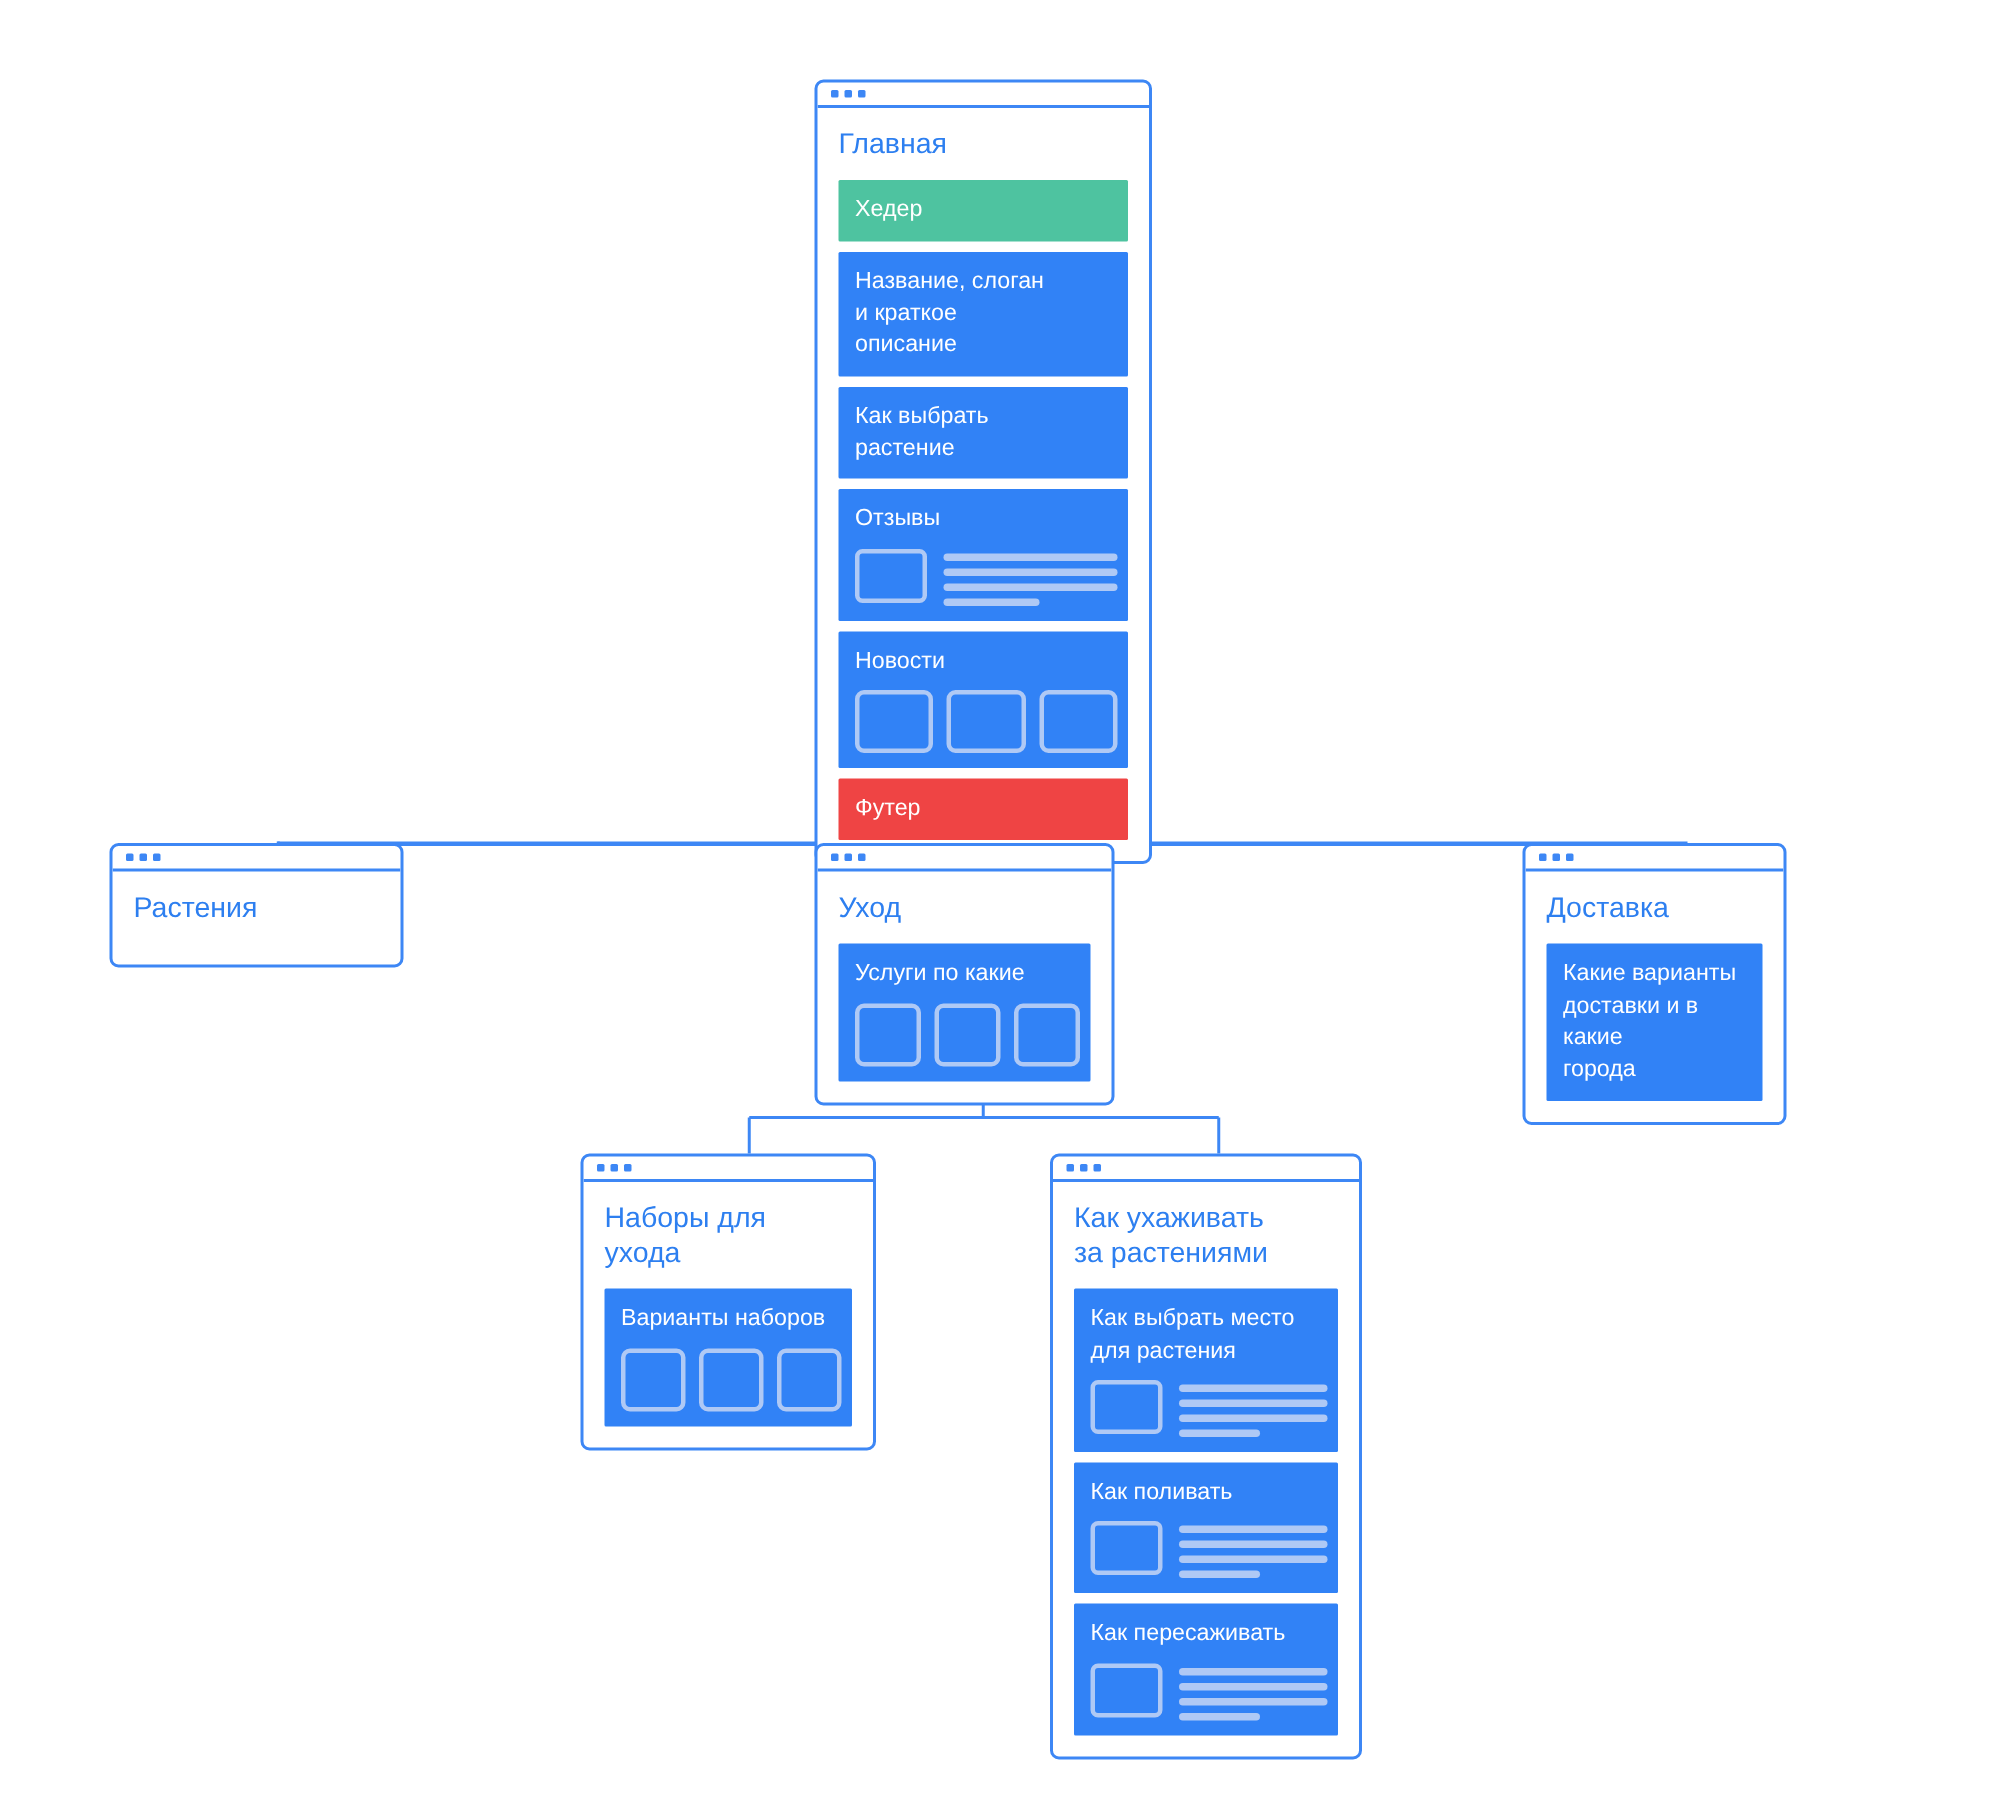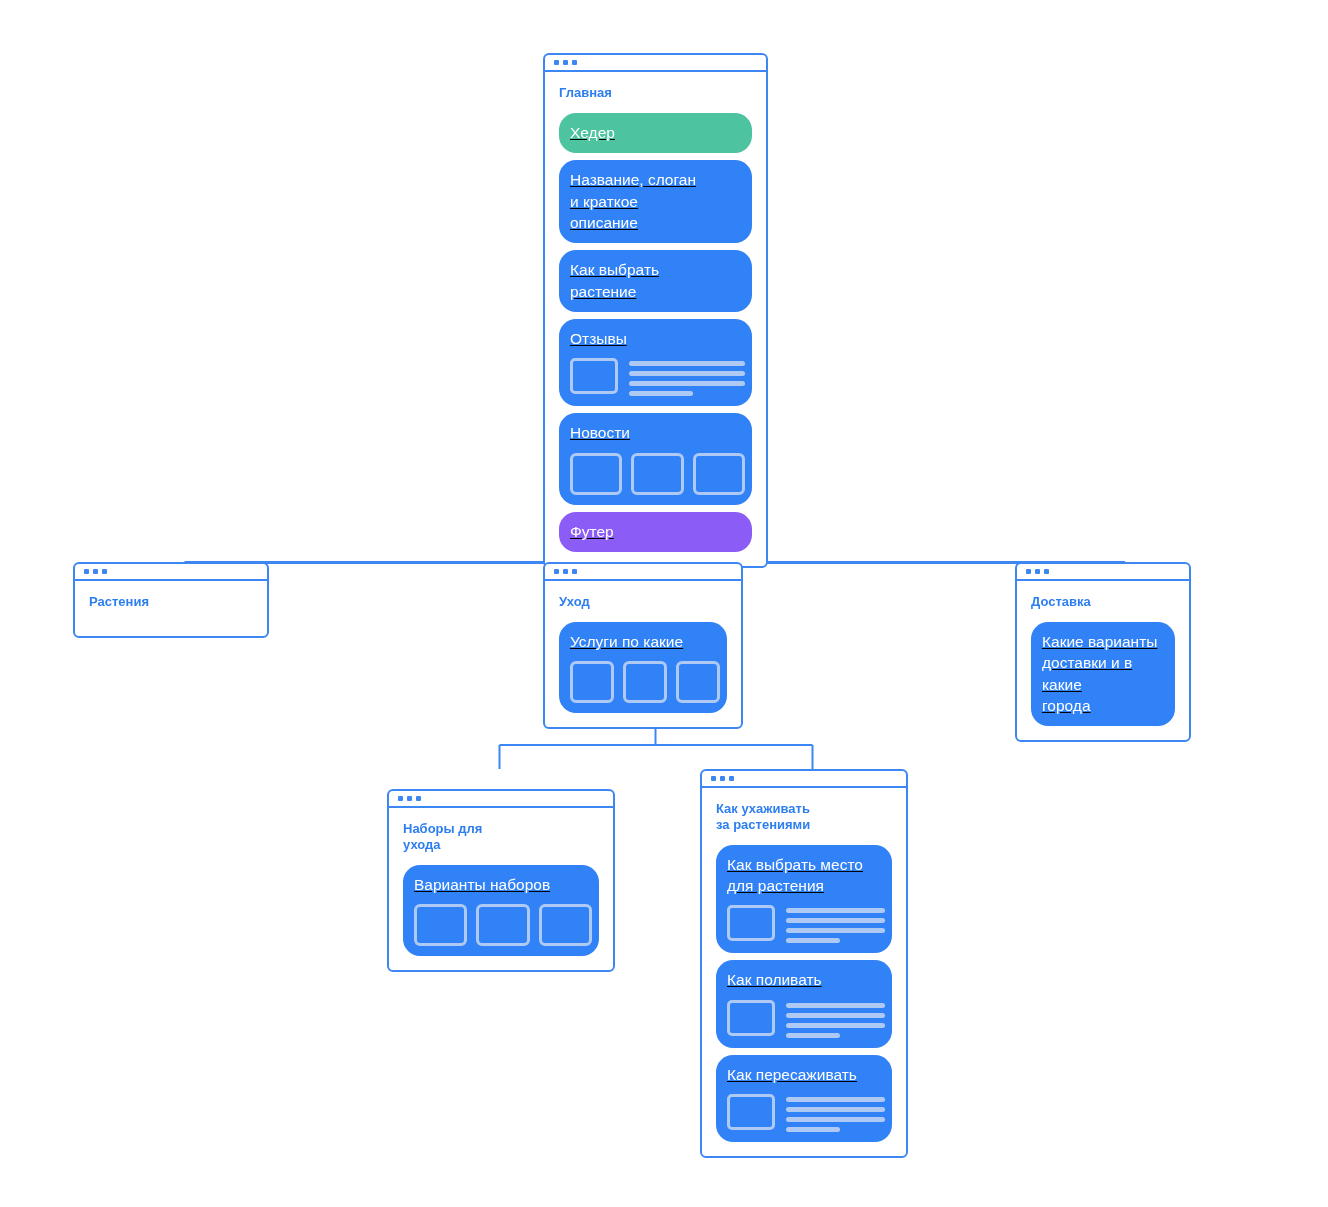--- a/index.html
+++ b/index.html
@@ -48,45 +48,44 @@
     height: 5px;
     background: #3d87f5;
     border-radius: 1px;
     flex: 0 0 auto;
   }
   .card-body {
     padding: 13px 14px 14px 14px;
   }
   .card-title {
     color: #2d7ff0;
-    font-weight: bold;
-    font-size: 13px;
+    font-weight: normal;
+    font-size: 19px;
     line-height: 1.22;
     margin: 0 0 12px 0;
     white-space: pre-line;
   }
 
   
   .block {
     background: #3182f6;
-    border-radius: 17px;
+    border-radius: 1px;
     padding: 9px 7px 10px 11px;
     margin-bottom: 7px;
     box-sizing: border-box;
-    text-decoration: underline;
   }
   .block:last-child { margin-bottom: 0; }
   .block-label {
     color: #ffffff;
     font-size: 15.5px;
     line-height: 1.38;
     white-space: pre-line;
   }
   .block.header-block { background: #4ec3a0; }
-  .block.footer-block { background: #8b5cf6; }
+  .block.footer-block { background: #ef4444; }
 
   
   .thumb-row {
     display: flex;
     gap: 9px;
     margin-top: 9px;
   }
   .thumb-sq {
     flex: 1 1 0;
     height: 42px;
@@ -123,21 +122,21 @@
     border-radius: 3px;
     width: 100%;
   }
   .line.short { width: 55%; }
 
   
   #card-home      { left: 543px;  top: 53px;   width: 225px; }
   #card-plants    { left: 73px;   top: 562px;  width: 196px; }
   #card-care      { left: 543px;  top: 562px;  width: 200px; }
   #card-delivery  { left: 1015px; top: 562px;  width: 176px; }
-  #card-kits      { left: 387px;  top: 789px;  width: 228px; }
+  #card-kits      { left: 387px;  top: 769px;  width: 197px; }
   #card-howto     { left: 700px;  top: 769px;  width: 208px; }
 </style>
 </head>
 <body>
 
 <svg id="connectors" viewBox="0 0 1328 1207" width="1328" height="1207">
   <g fill="none" stroke="#3d87f5" stroke-width="2">
 
     <path d="M655.5 517 L655.5 562"></path>
     <path d="M185 562 L1125 562"></path>

